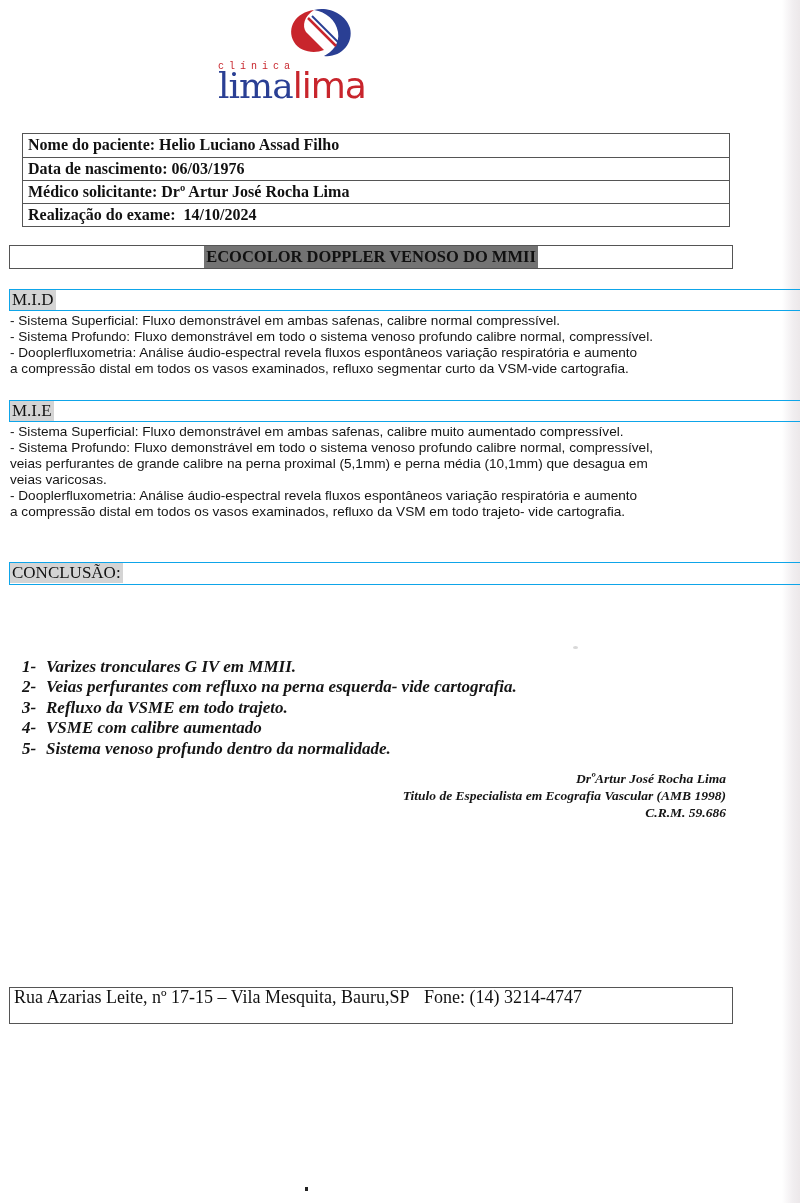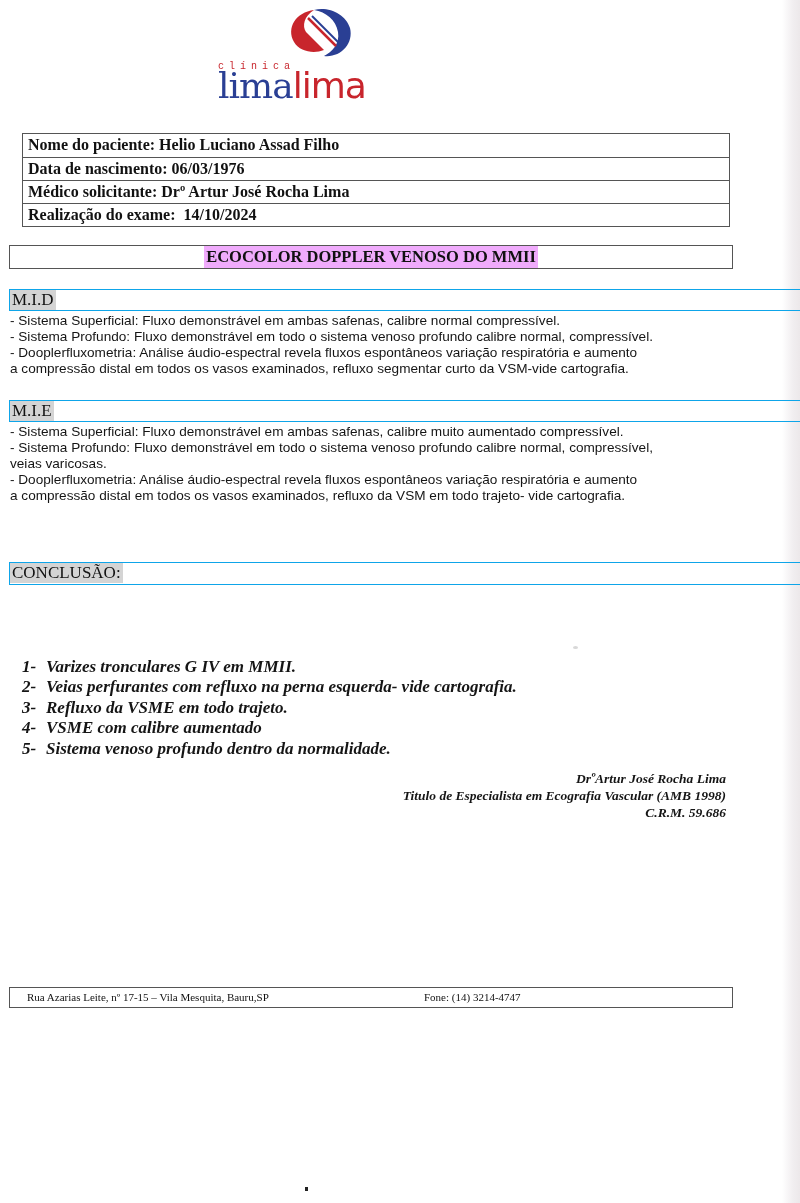--- a/index.html
+++ b/index.html
@@ -20,41 +20,41 @@
 
     
     .patient-box { position: absolute; left: 22px; top: 133px; width: 708px; border: 1px solid #555; }
     .patient-row { height: 23px; line-height: 22px; font-weight: bold; font-size: 16px;
       padding-left: 5px; border-top: 1px solid #555; white-space: pre; }
     .patient-row:first-child { border-top: none; }
 
     
     .exam-title { position: absolute; left: 9px; top: 245px; width: 724px; height: 24px;
       border: 1px solid #555; text-align: center; }
-    .exam-title span { display: inline-block; background: #f0abfc; font-weight: bold; font-size: 16.5px;
+    .exam-title span { display: inline-block; background: #737373; font-weight: bold; font-size: 16.5px;
       line-height: 22px; padding: 0 2px; }
 
     .section-head { position: absolute; left: 9px; width: 795px; height: 22px; border: 1px solid #0ea5e9; }
     .section-head span { display: inline-block; background: #d4d4d4; font-size: 17px; line-height: 20px;
       padding: 0 2px 0 2px; }
 
     .findings { position: absolute; left: 10px; width: 730px; font-family: "Liberation Sans", sans-serif;
       font-size: 13.6px; line-height: 16.1px; color: #151515; }
     .findings p { white-space: nowrap; }
 
     .conclusions { position: absolute; left: 22px; top: 609px; font-style: italic; font-weight: bold;
       font-size: 17px; line-height: 20.4px; color: #151515; margin-top: 48px; }
     .conclusions li { list-style: none; white-space: nowrap; }
     .conclusions .num { display: inline-block; width: 24px; }
 
     .signature { position: absolute; right: 74px; top: 770px; text-align: right; font-style: italic;
       font-weight: bold; font-size: 13.5px; line-height: 17px; color: #151515; }
 
-    .footer { position: absolute; left: 9px; top: 987px; width: 724px; height: 21px; border: 1px solid #555;
-      font-size: 11px; line-height: 19px; padding-left: 17px; white-space: nowrap; }
+    .footer { position: absolute; left: 9px; top: 987px; width: 724px; height: 37px; border: 1px solid #555;
+      font-size: 18px; line-height: 19px; padding-left: 4px; white-space: nowrap; }
     .footer .phone { position: absolute; left: 414px; top: 0; }
 
     .speck { position: absolute; width: 3px; height: 4px; background: #222; left: 305px; top: 1187px; }
     .speck2 { position: absolute; width: 5px; height: 3px; background: #d8d8d8; left: 573px; top: 646px; border-radius: 50%; }
   </style>
 </head>
 <body>
 
 <div class="edge-shade"></div>
 
@@ -89,20 +89,21 @@
   <p>- Dooplerfluxometria: Análise áudio-espectral revela fluxos espontâneos variação respiratória e aumento</p>
   <p>a compressão distal em todos os vasos examinados, refluxo segmentar curto da VSM-vide cartografia.</p>
 </div>
 
 <div class="section-head" style="top:400px;">
   <span>M.I.E</span>
 </div>
 <div class="findings" style="top:424px;">
   <p>- Sistema Superficial: Fluxo demonstrável em ambas safenas, calibre muito aumentado  compressível.</p>
   <p>- Sistema Profundo: Fluxo demonstrável em todo o sistema venoso profundo calibre normal, compressível,</p>
+  <p>veias perfurantes de grande calibre na perna proximal (5,1mm) e perna média (10,1mm) que desagua em</p>
   <p>veias varicosas.</p>
   <p>- Dooplerfluxometria: Análise áudio-espectral revela fluxos espontâneos variação respiratória e aumento</p>
   <p>a compressão distal em todos os vasos examinados, refluxo da VSM em todo trajeto- vide cartografia.</p>
 </div>
 
 <div class="section-head" style="top:562px; height:23px;">
   <span>CONCLUSÃO:</span>
 </div>
 <ul class="conclusions">
   <li><span class="num">1-</span><span>Varizes tronculares G IV em MMII.</span></li>

